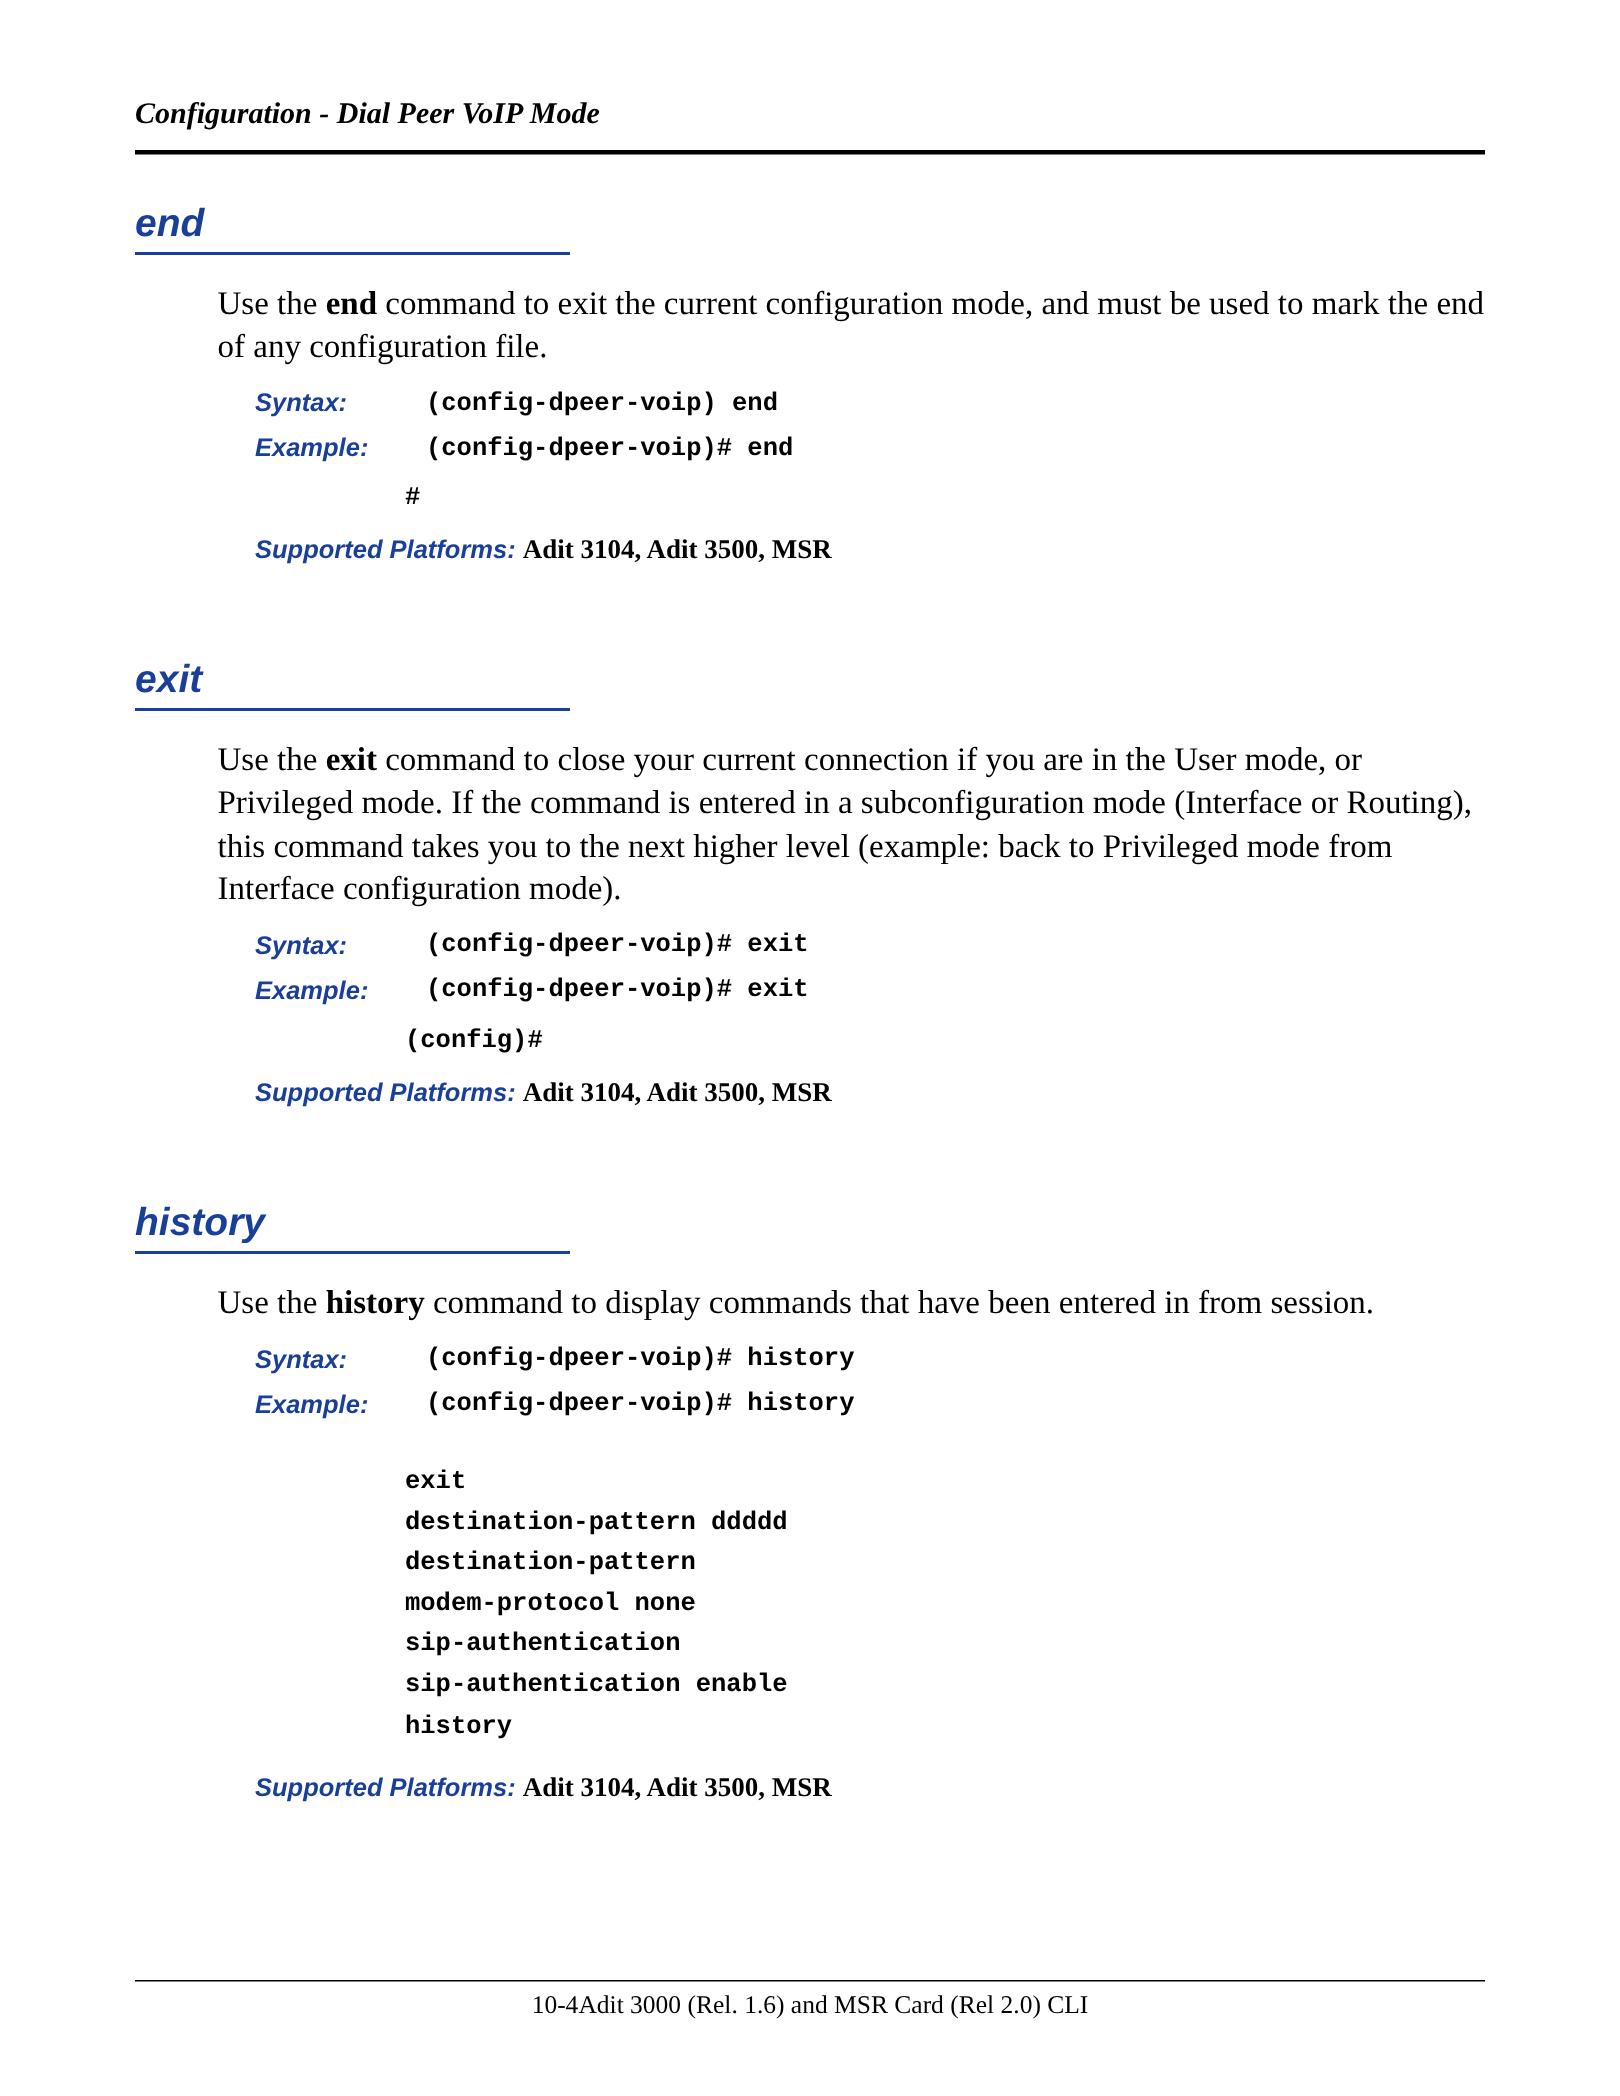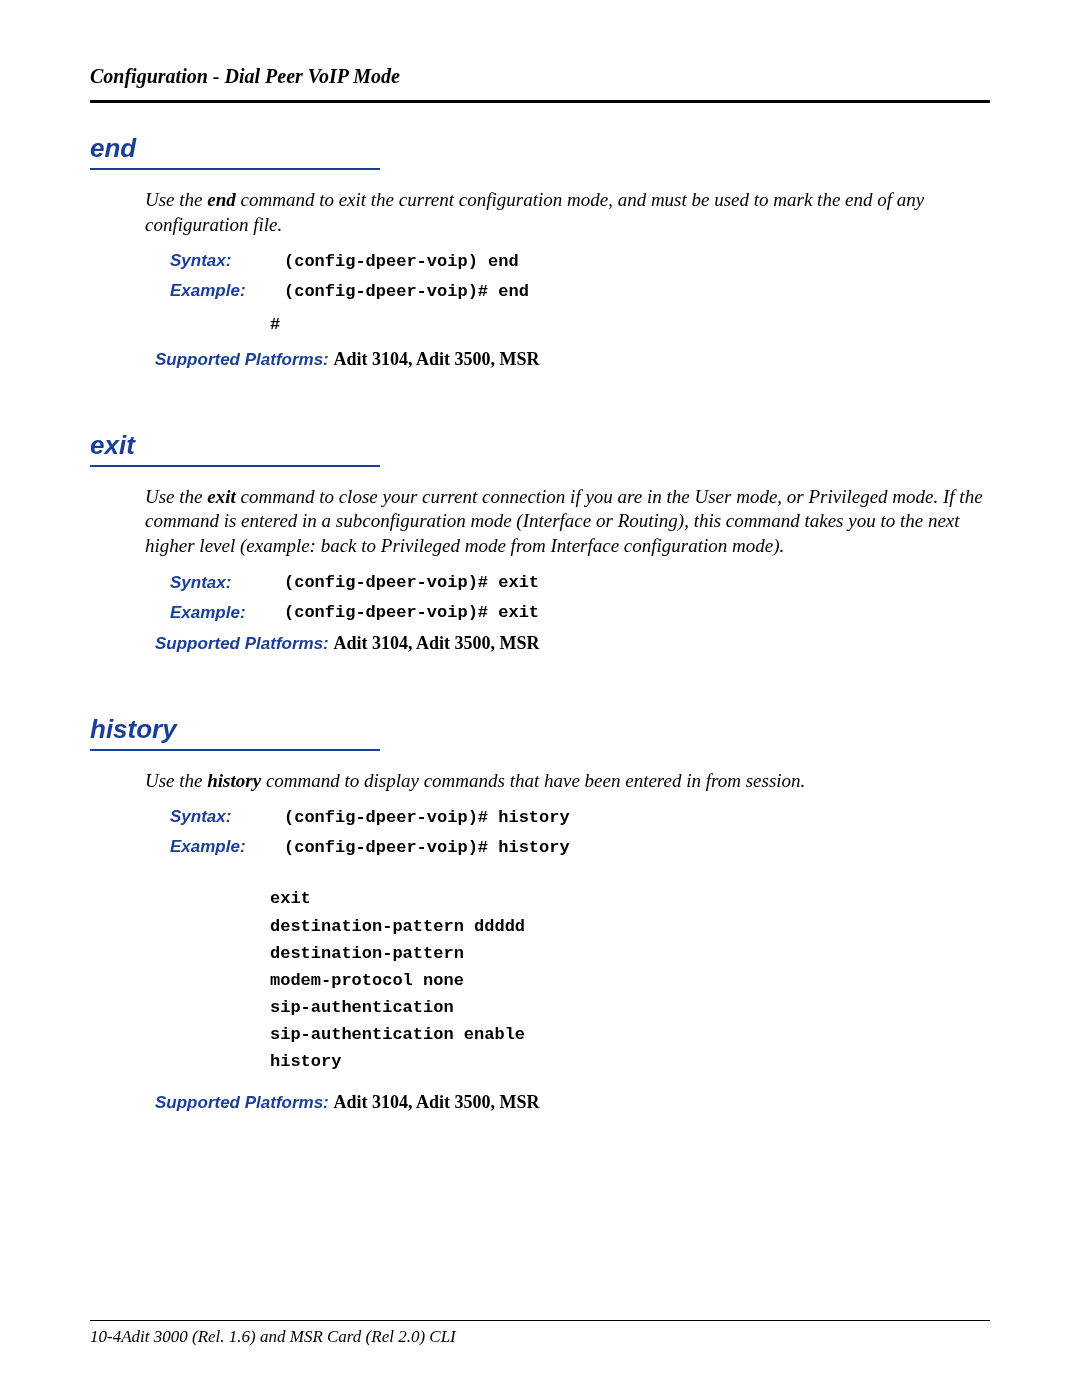--- a/index.html
+++ b/index.html
@@ -38,24 +38,23 @@
   .title-underline {
     width: 290px;
     border: 0;
     border-top: 2px solid #1a3f99;
     margin: 0 0 18px 0;
   }
   .body-indent {
     margin-left: 55px;
   }
   .desc {
-    font-size: 19px;
+    font-size: 22px;
     line-height: 1.3;
     margin-bottom: 14px;
-    font-style: italic;
   }
   .desc b { font-weight: bold; }
   .spec-row {
     display: flex;
     align-items: center;
     margin-bottom: 10px;
     margin-left: 25px;
   }
   .spec-label {
     font-family: Arial, Helvetica, sans-serif;
@@ -72,21 +71,21 @@
     font-size: 17px;
     white-space: pre;
     margin-left: 14px;
   }
   .mono-block {
     margin-left: 125px;
     margin-bottom: 10px;
     line-height: 1.6;
   }
   .platforms-row {
-    margin-left: 10px;
+    margin-left: 25px;
     margin-top: 8px;
     font-size: 18px;
   }
   .platforms-label {
     font-family: Arial, Helvetica, sans-serif;
     font-weight: bold;
     font-style: italic;
     color: #1a3f99;
     font-size: 17px;
   }
@@ -100,22 +99,21 @@
     left: 90px;
     right: 90px;
   }
   .footer-rule {
     border: 0;
     border-top: 1.5px solid #000;
     margin: 0 0 6px 0;
   }
   .footer-line {
     display: flex;
-    justify-content: flex-start;
-    font-style: italic;
+    justify-content: center;
     font-size: 17px;
   }
 </style>
 </head>
 <body>
 
 <div class="page">
 
   <div class="running-header">Configuration - Dial Peer VoIP Mode</div>
   <hr class="header-rule">
@@ -150,20 +148,21 @@
         <span>Use the </span><b>exit</b><span> command to close your current connection if you are in the User mode, or Privileged mode. If the command is entered in a subconfiguration mode (Interface or Routing), this command takes you to the next higher level (example: back to Privileged mode from Interface configuration mode).</span>
       </div>
       <div class="spec-row">
         <span class="spec-label">Syntax:</span>
         <span class="spec-value">(config-dpeer-voip)# exit</span>
       </div>
       <div class="spec-row">
         <span class="spec-label">Example:</span>
         <span class="spec-value">(config-dpeer-voip)# exit</span>
       </div>
+      <div class="mono-block">(config)#</div>
       <div class="platforms-row">
         <span class="platforms-label">Supported Platforms:  </span><span class="platforms-value">Adit 3104, Adit 3500, MSR</span>
       </div>
     </div>
   </div>
 
   <div class="section" style="margin-bottom:0;">
     <div class="section-title">history</div>
     <hr class="title-underline">
     <div class="body-indent">

